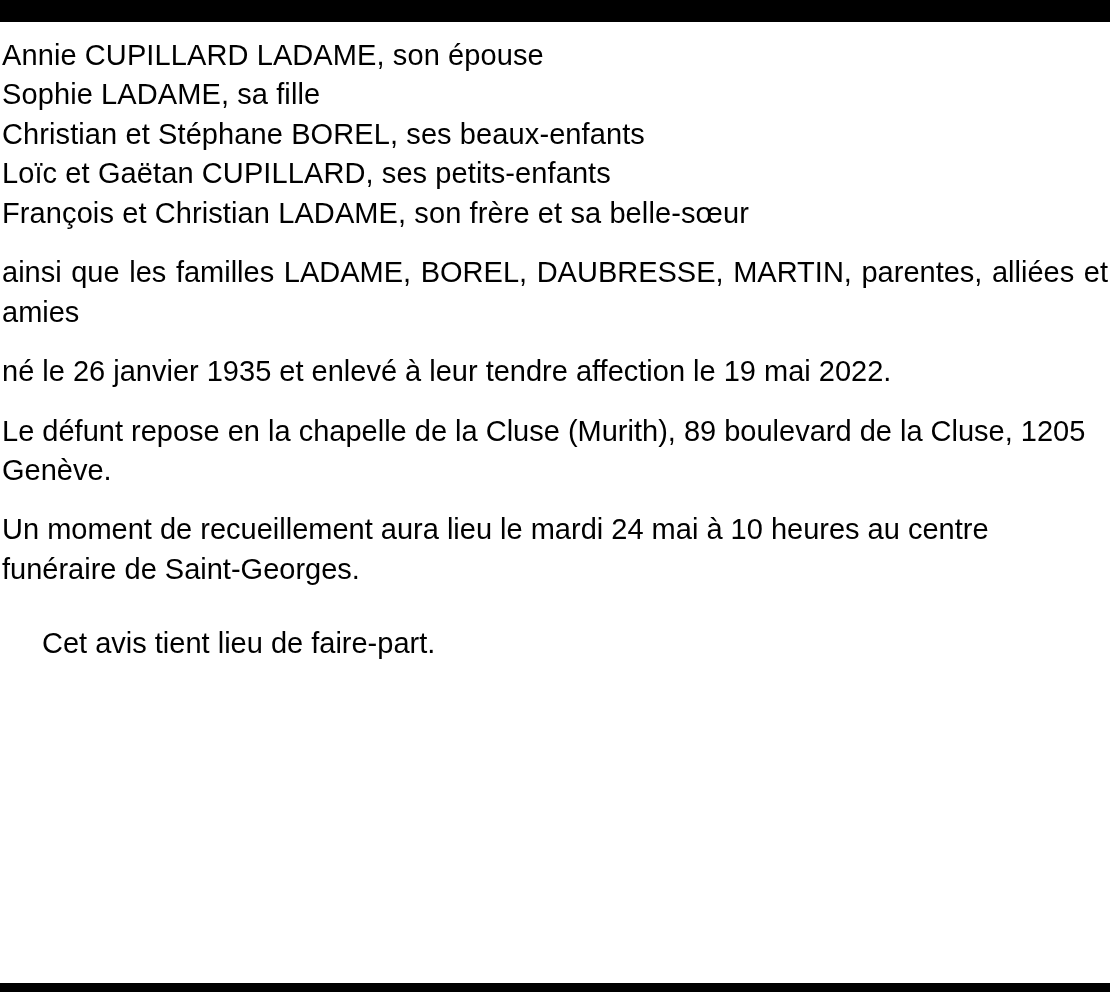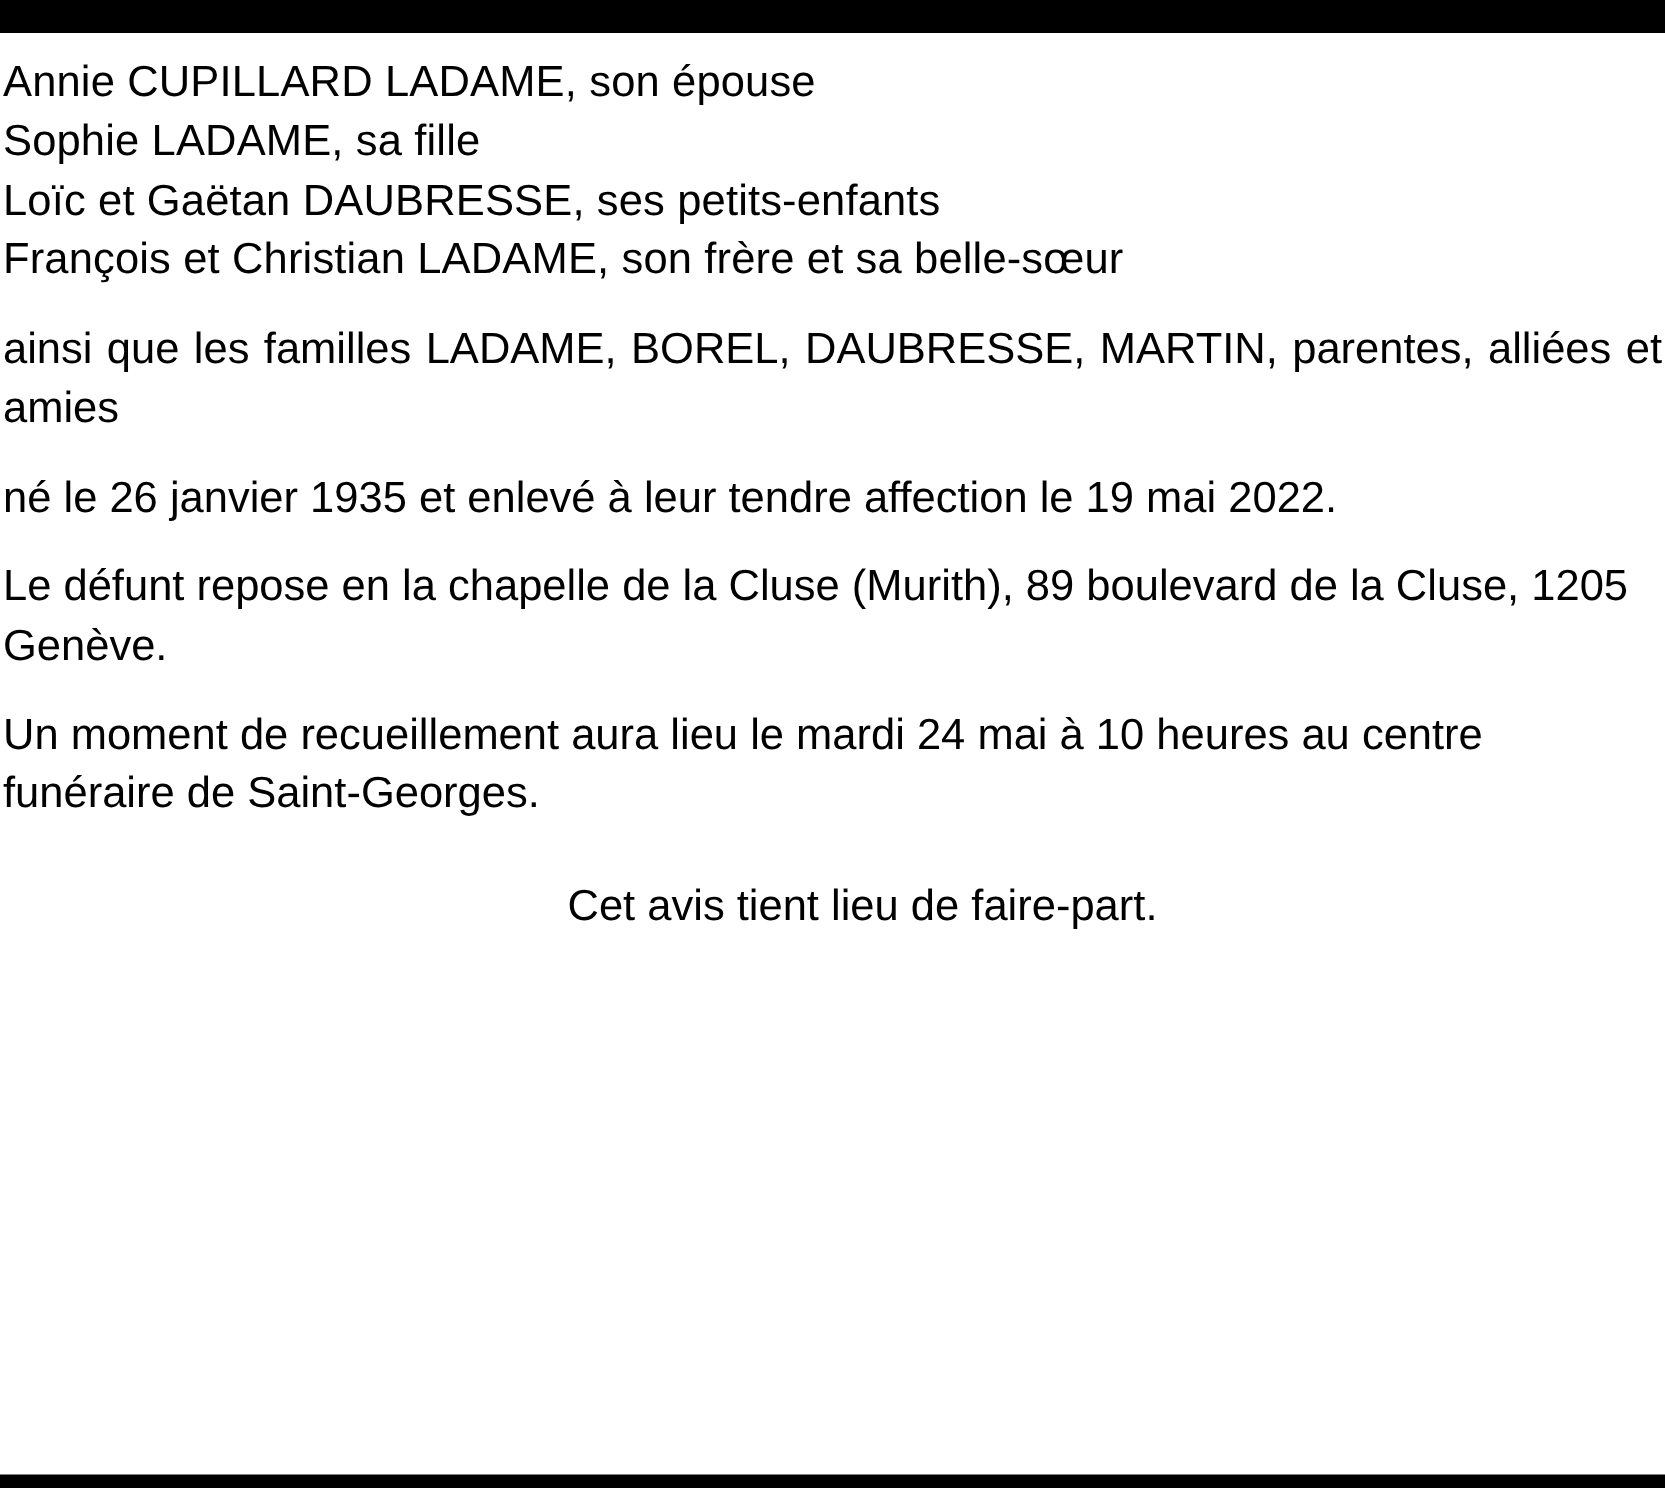--- a/index.html
+++ b/index.html
@@ -64,38 +64,38 @@
     margin-top: 34px;
     margin-bottom: 34px;
   }
   .donation-block {
     font-size: 29px;
     line-height: 1.36;
     margin-top: 20px;
   }
   .closing {
     font-size: 29px;
-    text-align: center;
     margin-top: 38px;
     padding-left: 40px;
   }
 </style>
 </head>
 <body>
 
 <div class="notice">
 
   <div class="rule-top"></div>
 
   <div class="body">
 
     <div class="family-block">
       <div class="family-line">Annie CUPILLARD LADAME, son épouse</div>
       <div class="family-line">Sophie LADAME, sa fille</div>
-      <div class="family-line">Loïc et Gaëtan DAUBRESSE, ses petits-enfants</div>
+      <div class="family-line">Christian et Stéphane BOREL, ses beaux-enfants</div>
+      <div class="family-line">Loïc et Gaëtan CUPILLARD, ses petits-enfants</div>
       <div class="family-line">François et Christian LADAME, son frère et sa belle-sœur</div>
     </div>
 
     <div class="para justify">ainsi que les familles LADAME, BOREL, DAUBRESSE, MARTIN, parentes, alliées et amies</div>
 
 
 
     <div class="para">né le 26 janvier 1935 et enlevé à leur tendre affection le 19 mai 2022.</div>
 
     <div class="para">Le défunt repose en la chapelle de la Cluse (Murith), 89 boulevard de la Cluse, 1205 Genève.</div>

